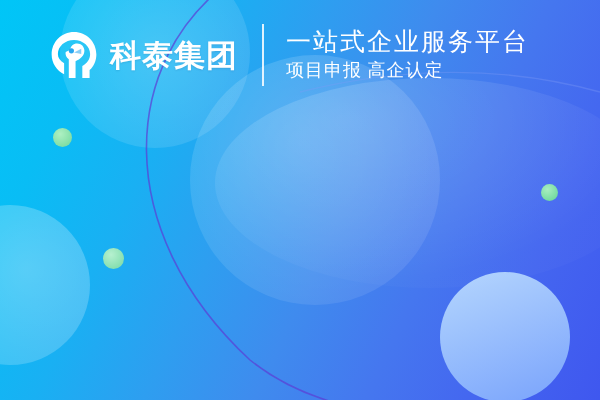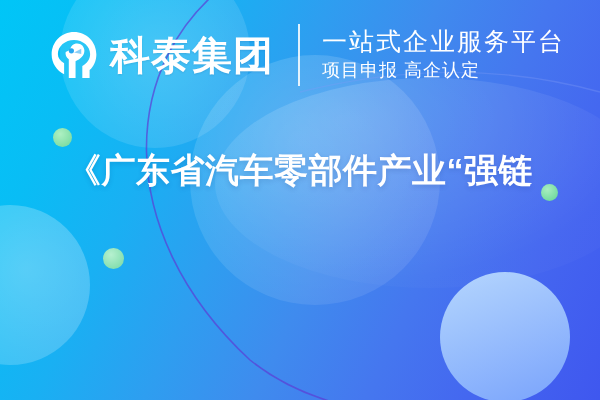--- a/index.html
+++ b/index.html
@@ -111,21 +111,21 @@
     height: 66px;
   }
   .logo-mark {
     width: 52px;
     height: 52px;
     flex: 0 0 52px;
     margin-right: 10px;
   }
   .logo-text {
     color: #ffffff;
-    font-size: 40px;
+    font-size: 31px;
     font-weight: bold;
     letter-spacing: 1px;
     line-height: 1;
     white-space: nowrap;
     text-shadow: 0 1px 2px rgba(0,40,90,0.12);
   }
   .divider {
     width: 2px;
     height: 62px;
     background: rgba(255,255,255,0.85);
@@ -139,21 +139,21 @@
     color: #ffffff;
   }
   .tagline-main {
     font-family: "DejaVu Serif", "Liberation Serif", serif;
     font-size: 25px;
     line-height: 1.12;
     letter-spacing: 2px;
     white-space: nowrap;
   }
   .tagline-sub {
-    font-family: Liberation Sans, sans-serif;
+    font-family: Liberation Serif, serif;
     font-size: 18px;
     line-height: 1.3;
     letter-spacing: 1px;
     margin-top: 3px;
     white-space: nowrap;
   }
 
   
   .headline {
     position: absolute;
@@ -211,16 +211,15 @@
 
     <div class="divider"></div>
 
     <div class="tagline">
       <div class="tagline-main">一站式企业服务平台</div>
       <div class="tagline-sub">项目申报 高企认定</div>
     </div>
   </div>
 
   <div class="headline">
-    <span class="headline-line">《广东省汽车零部件产业“强链</span>
   </div>
 
 </div>
 
 </body></html>

